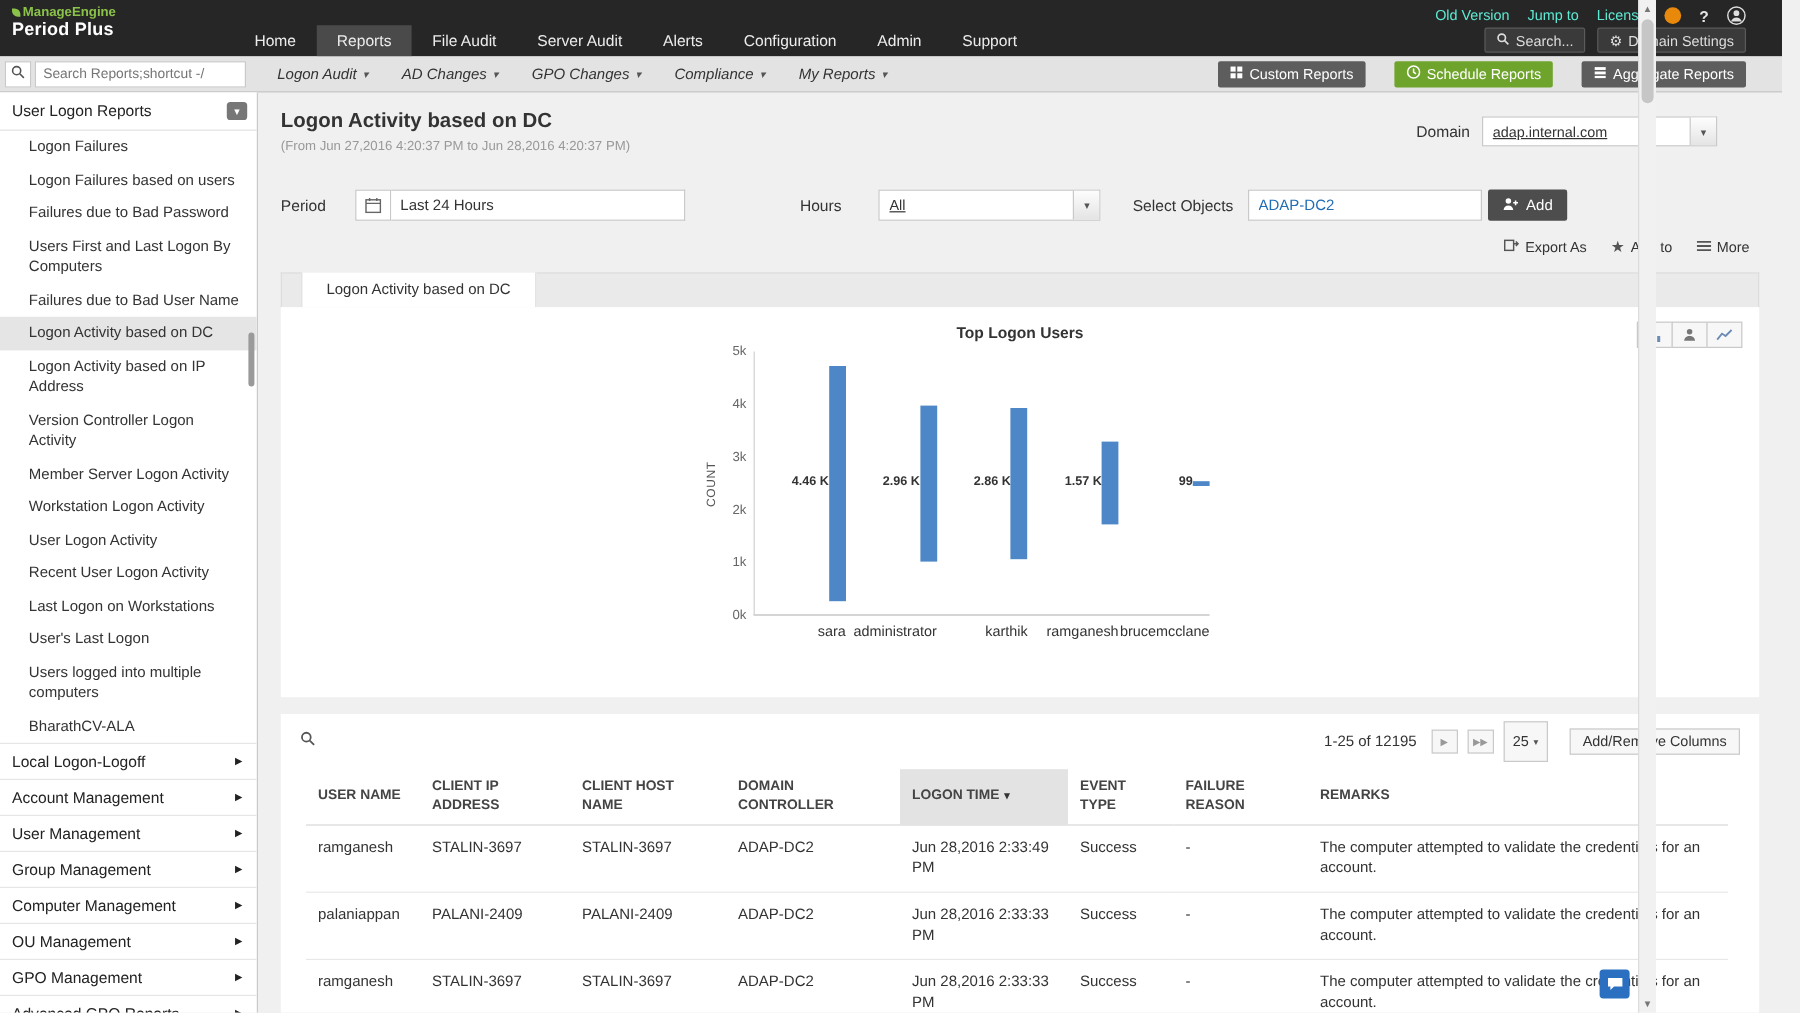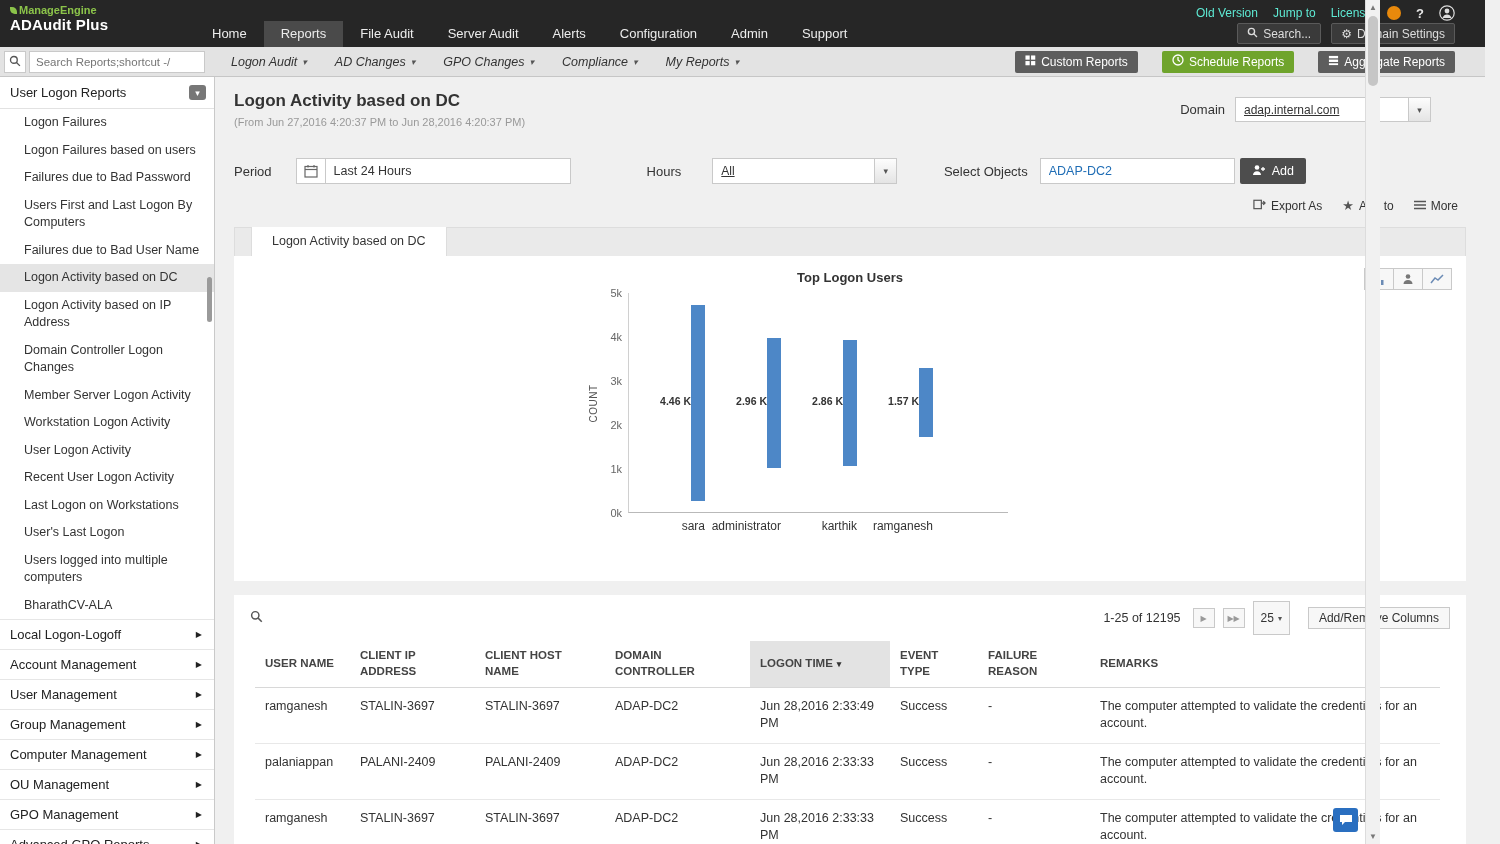--- a/index.html
+++ b/index.html
@@ -68,21 +68,21 @@
   .sel-text { flex:1; font-size:12px; color:#333; padding-left:8px; white-space:nowrap;text-decoration:underline; }
   .sel-arrow { width:22px; height:100%; border-left:1px solid #c9c9c9; background:linear-gradient(#fdfdfd,#e4e4e4);
                display:flex; align-items:center; justify-content:center; font-size:9px; color:#555; }
   .domain-select { width:196px; }
 
   .filters { display:flex; align-items:center; padding:0 19px; margin-top:30px; }
   .cal-btn { width:30px; height:26px; background:#fff; border:1px solid #c9c9c9; margin-left:24px;
              display:flex; align-items:center; justify-content:center; cursor:pointer; }
   .period-input { width:245px; height:26px; border:1px solid #c9c9c9; border-left:none; font-size:12.5px;
                   color:#333; padding:0 8px; font-family:inherit; }
-  .hours-label { margin-left:44px;padding-left:32px; }
+  .hours-label { margin-left:64px;padding-left:32px; }
   .hours-select { width:185px; height:26px; margin-left:31px; }
   .select-objects { margin-left:auto; margin-right:160px; display:flex; align-items:center; }
   .so-input { width:195px; height:26px; border:1px solid #c9c9c9; margin-left:12px; font-size:12.5px;
               color:#1f6db5; padding:0 8px; font-family:inherit; }
   .add-btn { display:flex; align-items:center; gap:6px; height:26px; padding:0 12px; margin-left:5px;
              background:#4d4d4d; color:#fff; font-size:12.5px; border:none; border-radius:2px; cursor:pointer; font-family:inherit; }
 
   .actions { display:flex; justify-content:flex-end; gap:20px; padding-right:27px; margin-top:14px; }
   .action-link { display:flex; align-items:center; gap:5px; font-size:12px; color:#333; cursor:pointer; }
   .star { color:#555; font-size:13px; }
@@ -144,21 +144,21 @@
 <body>
 
 <div class="app">
 
   <header class="topbar">
     <div class="brand">
       <div class="brand-top">
         <span class="leaf"></span>
         <span>ManageEngine</span>
       </div>
-      <div class="brand-bottom">ADAudit Plus</div>
+      <div class="brand-bottom">Period Plus</div>
     </div>
 
     <div class="topbar-right">
 
         <span class="util-link">Old Version</span>
 
         <span class="util-link">Jump to</span>
 
         <span class="util-link">License</span>
 
@@ -285,21 +285,21 @@
       <div class="sb-item">Failures due to Bad Password</div>
 
       <div class="sb-item">Users First and Last Logon By Computers</div>
 
       <div class="sb-item">Failures due to Bad User Name</div>
 
       <div class="sb-item active">Logon Activity based on DC</div>
 
       <div class="sb-item">Logon Activity based on IP Address</div>
 
-      <div class="sb-item">Domain Controller Logon Changes</div>
+      <div class="sb-item">Version Controller Logon Activity</div>
 
       <div class="sb-item">Member Server Logon Activity</div>
 
       <div class="sb-item">Workstation Logon Activity</div>
 
       <div class="sb-item">User Logon Activity</div>
 
       <div class="sb-item">Recent User Logon Activity</div>
 
       <div class="sb-item">Last Logon on Workstations</div>
@@ -471,20 +471,25 @@
             <div class="bar-group">
               <div class="bar-value">2.86 K</div>
               <div class="bar" style="height: 126px; background: rgb(77, 135, 199);"></div>
               <div class="bar-label">karthik</div>
             </div>
             <div class="bar-group">
               <div class="bar-value">1.57 K</div>
               <div class="bar" style="height: 69px; background: rgb(77, 135, 199);"></div>
               <div class="bar-label">ramganesh</div>
             </div>
+            <div class="bar-group">
+              <div class="bar-value">99</div>
+              <div class="bar" style="height: 4px; background: rgb(77, 135, 199);"></div>
+              <div class="bar-label">brucemcclane</div>
+            </div>
           </div>
       </div>
     </section>
 
     <section class="table-panel">
       <div class="table-controls">
         <span><svg width="13" height="13" viewBox="0 0 16 16">
               <circle cx="6.5" cy="6.5" r="4.5" fill="none" stroke="#555" stroke-width="1.8"></circle>
               <line x1="10" y1="10" x2="14.5" y2="14.5" stroke="#555" stroke-width="1.8"></line>
             </svg></span>

